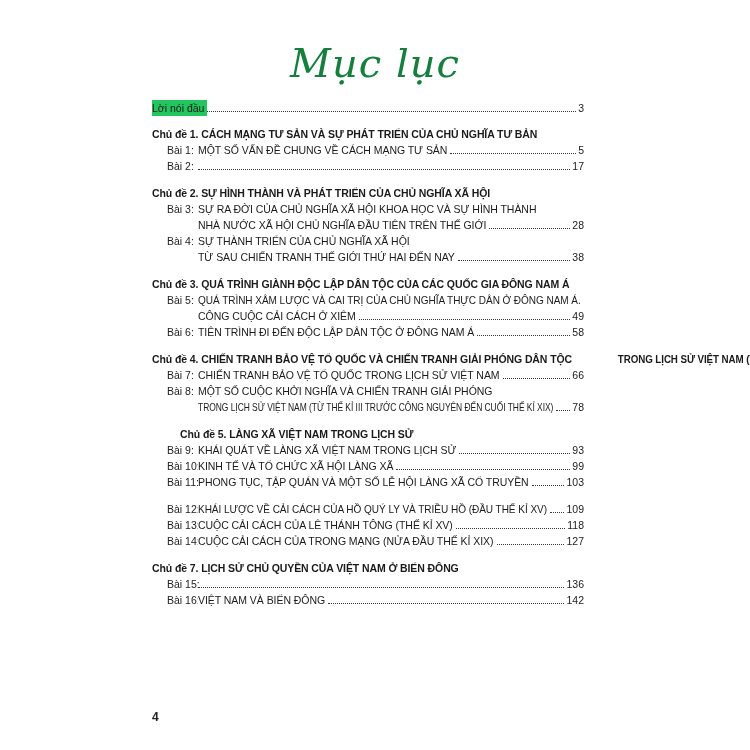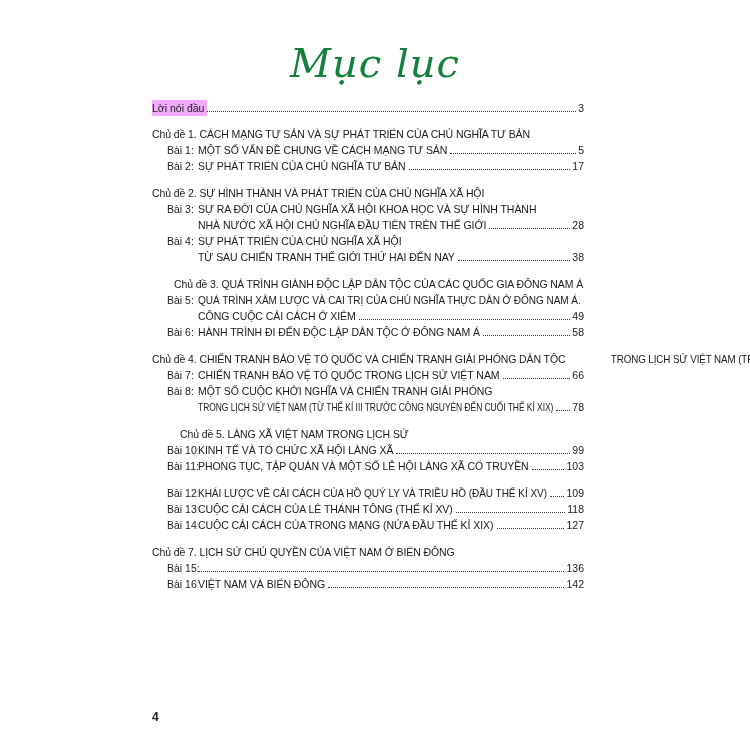--- a/index.html
+++ b/index.html
@@ -44,21 +44,21 @@
     display: flex;
     align-items: flex-end;
     font-size: 10.5px;
     line-height: 16px;
     height: 16px;
     white-space: nowrap;
   }
   .label-text {
     flex: 0 0 auto;
     overflow: hidden;
-    background: #f0abfc;
+    background: #22c55e;
     padding-right: 3px;
     z-index: 1;
   }
   .leader {
     flex: 1 1 auto;
     border-bottom: 1.2px dotted #333;
     margin-bottom: 4px;
     min-width: 10px;
   }
   .page-num {
@@ -68,21 +68,21 @@
     text-align: right;
     z-index: 1;
   }
   .preface {
     margin-bottom: 10px;
   }
   .section {
     margin-bottom: 11px;
   }
   .section-heading {
-    font-weight: normal;
+    font-weight: bold;
     font-size: 10.5px;
     line-height: 16px;
     white-space: nowrap;
     letter-spacing: -0.1px;
   }
   .section-heading .cont {
     display: block;
     padding-left: 46px;
   }
   .lesson {
@@ -140,21 +140,20 @@
               <div class="lesson-line">
                 <span class="lesson-code">Bài 1:</span>
                 <span class="lesson-title">MỘT SỐ VẤN ĐỀ CHUNG VỀ CÁCH MẠNG TƯ SẢN</span>
                 <span class="leader"></span>
                 <span class="page-num">5</span>
               </div>
             </div>
             <div class="lesson">
               <div class="lesson-line">
                 <span class="lesson-code">Bài 2:</span>
-                <span class="lesson-title">SỰ PHÁT TRIỂN CỦA CHỦ NGHĨA TƯ BẢN</span>
                 <span class="leader"></span>
                 <span class="page-num">17</span>
               </div>
             </div>
           </div>
   </div>
 
   <div class="section">
     <div class="section-heading">
       <span class="h-main" style="display: inline-block; transform-origin: left center;">Chủ đề 2. SỰ HÌNH THÀNH VÀ PHÁT TRIỂN CỦA CHỦ NGHĨA XÃ HỘI</span>
@@ -169,54 +168,54 @@
               <div class="lesson-line">
                 <span class="lesson-code"></span>
                 <span class="lesson-title">NHÀ NƯỚC XÃ HỘI CHỦ NGHĨA ĐẦU TIÊN TRÊN THẾ GIỚI</span>
                 <span class="leader"></span>
                 <span class="page-num">28</span>
               </div>
             </div>
             <div class="lesson">
               <div class="lesson-line">
                 <span class="lesson-code">Bài 4:</span>
-                <span class="lesson-title">SỰ PHÁT TRIỂN CỦA CHỦ NGHĨA XÃ HỘI</span>
+                <span class="lesson-title">SỰ THÀNH TRIỂN CỦA CHỦ NGHĨA XÃ HỘI</span>
               </div>
               <div class="lesson-line">
                 <span class="lesson-code"></span>
                 <span class="lesson-title">TỪ SAU CHIẾN TRANH THẾ GIỚI THỨ HAI ĐẾN NAY</span>
                 <span class="leader"></span>
                 <span class="page-num">38</span>
               </div>
             </div>
           </div>
   </div>
 
   <div class="section">
     <div class="section-heading">
-      <span class="h-main" style="display: inline-block; transform-origin: left center; margin-left: 22px;">Chủ đề 3. QUÁ TRÌNH GIÀNH ĐỘC LẬP DÂN TỘC CỦA CÁC QUỐC GIA ĐÔNG NAM Á</span>
+      <span class="h-main" style="display: inline-block; transform-origin: left center;">Chủ đề 3. QUÁ TRÌNH GIÀNH ĐỘC LẬP DÂN TỘC CỦA CÁC QUỐC GIA ĐÔNG NAM Á</span>
       
     </div>
     <div class="lessons">
             <div class="lesson">
               <div class="lesson-line">
                 <span class="lesson-code">Bài 5:</span>
                 <span class="lesson-title" style="transform: scaleX(0.955); transform-origin: left center; margin-right: -18px;">QUÁ TRÌNH XÂM LƯỢC VÀ CAI TRỊ CỦA CHỦ NGHĨA THỰC DÂN Ở ĐÔNG NAM Á.</span>
               </div>
               <div class="lesson-line">
                 <span class="lesson-code"></span>
                 <span class="lesson-title">CÔNG CUỘC CẢI CÁCH Ở XIÊM</span>
                 <span class="leader"></span>
                 <span class="page-num">49</span>
               </div>
             </div>
             <div class="lesson">
               <div class="lesson-line">
                 <span class="lesson-code">Bài 6:</span>
-                <span class="lesson-title">HÀNH TRÌNH ĐI ĐẾN ĐỘC LẬP DÂN TỘC Ở ĐÔNG NAM Á</span>
+                <span class="lesson-title">TIÊN TRÌNH ĐI ĐẾN ĐỘC LẬP DÂN TỘC Ở ĐÔNG NAM Á</span>
                 <span class="leader"></span>
                 <span class="page-num">58</span>
               </div>
             </div>
           </div>
   </div>
 
   <div class="section">
     <div class="section-heading">
       <span class="h-main" style="display: inline-block; transform-origin: left center;">Chủ đề 4. CHIẾN TRANH BẢO VỆ TỔ QUỐC VÀ CHIẾN TRANH GIẢI PHÓNG DÂN TỘC</span>
@@ -247,20 +246,28 @@
   </div>
 
   <div class="section">
     <div class="section-heading">
       <span class="h-main" style="display: inline-block; transform-origin: left center; margin-left: 28px;">Chủ đề 5. LÀNG XÃ VIỆT NAM TRONG LỊCH SỬ</span>
       
     </div>
     <div class="lessons">
             <div class="lesson">
               <div class="lesson-line">
+                <span class="lesson-code">Bài 9:</span>
+                <span class="lesson-title">KHÁI QUÁT VỀ LÀNG XÃ VIỆT NAM TRONG LỊCH SỬ</span>
+                <span class="leader"></span>
+                <span class="page-num">93</span>
+              </div>
+            </div>
+            <div class="lesson">
+              <div class="lesson-line">
                 <span class="lesson-code">Bài 10:</span>
                 <span class="lesson-title">KINH TẾ VÀ TỔ CHỨC XÃ HỘI LÀNG XÃ</span>
                 <span class="leader"></span>
                 <span class="page-num">99</span>
               </div>
             </div>
             <div class="lesson">
               <div class="lesson-line">
                 <span class="lesson-code">Bài 11:</span>
                 <span class="lesson-title">PHONG TỤC, TẬP QUÁN VÀ MỘT SỐ LỄ HỘI LÀNG XÃ CỔ TRUYỀN</span>

